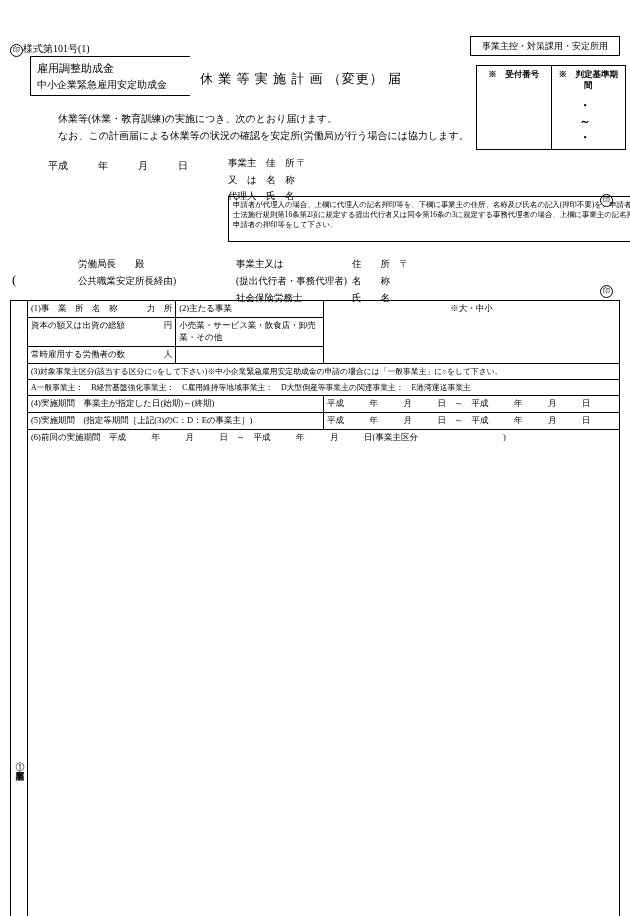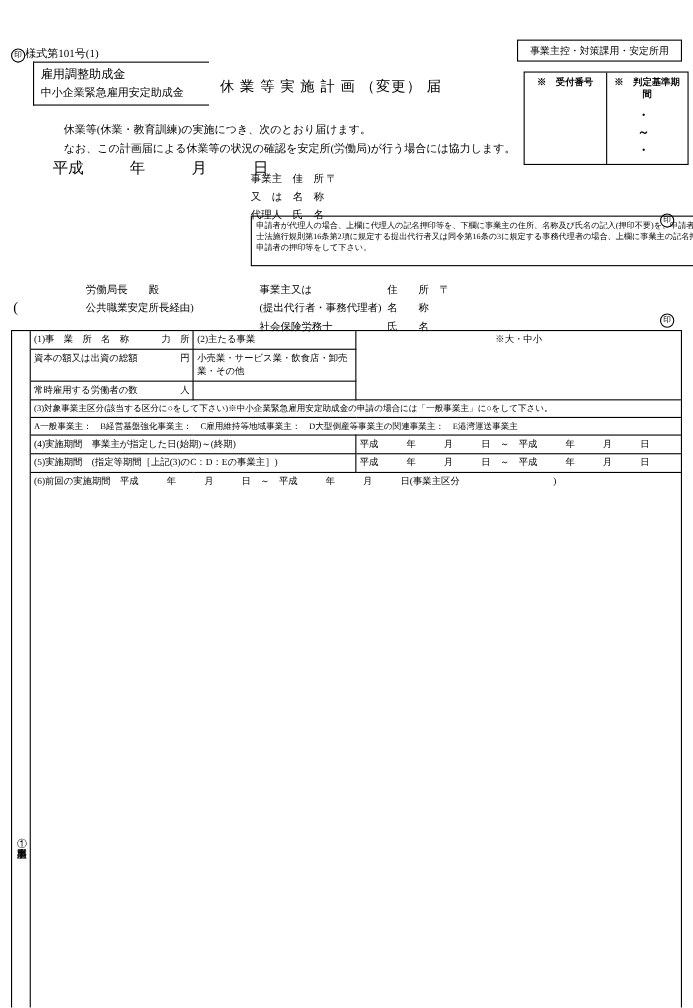--- a/index.html
+++ b/index.html
@@ -57,21 +57,21 @@
       </div>
       <div style="padding-left:10px;padding-top:14px;font-size:13px;letter-spacing:1px;">休 業 等 実 施 計 画 （変更） 届</div>
     </div>
   </div>
 
   <div class="abs" style="left:48px;top:110px;width:440px;font-size:10px;line-height:1.7;margin-left:10px;">
     <div>休業等(休業・教育訓練)の実施につき、次のとおり届けます。</div>
     <div>なお、この計画届による休業等の状況の確認を安定所(労働局)が行う場合には協力します。</div>
   </div>
 
-  <div class="abs" style="left:48px;top:144px;font-size:14px;">平成　　　年　　　月　　　日</div>
+  <div class="abs" style="left:48px;top:159px;font-size:10px;">平成　　　年　　　月　　　日</div>
 
   <div class="abs" style="left:228px;top:155px;font-size:9.5px;line-height:1.75;">
     <div><span>事業主　佳　所</span> <span>〒</span></div>
     <div>又　は　名　称</div>
     <div>代理人　氏　名</div>
   </div>
   <div class="abs" style="left:600px;top:194px;">
     <span class="seal">印</span>
   </div>
 

